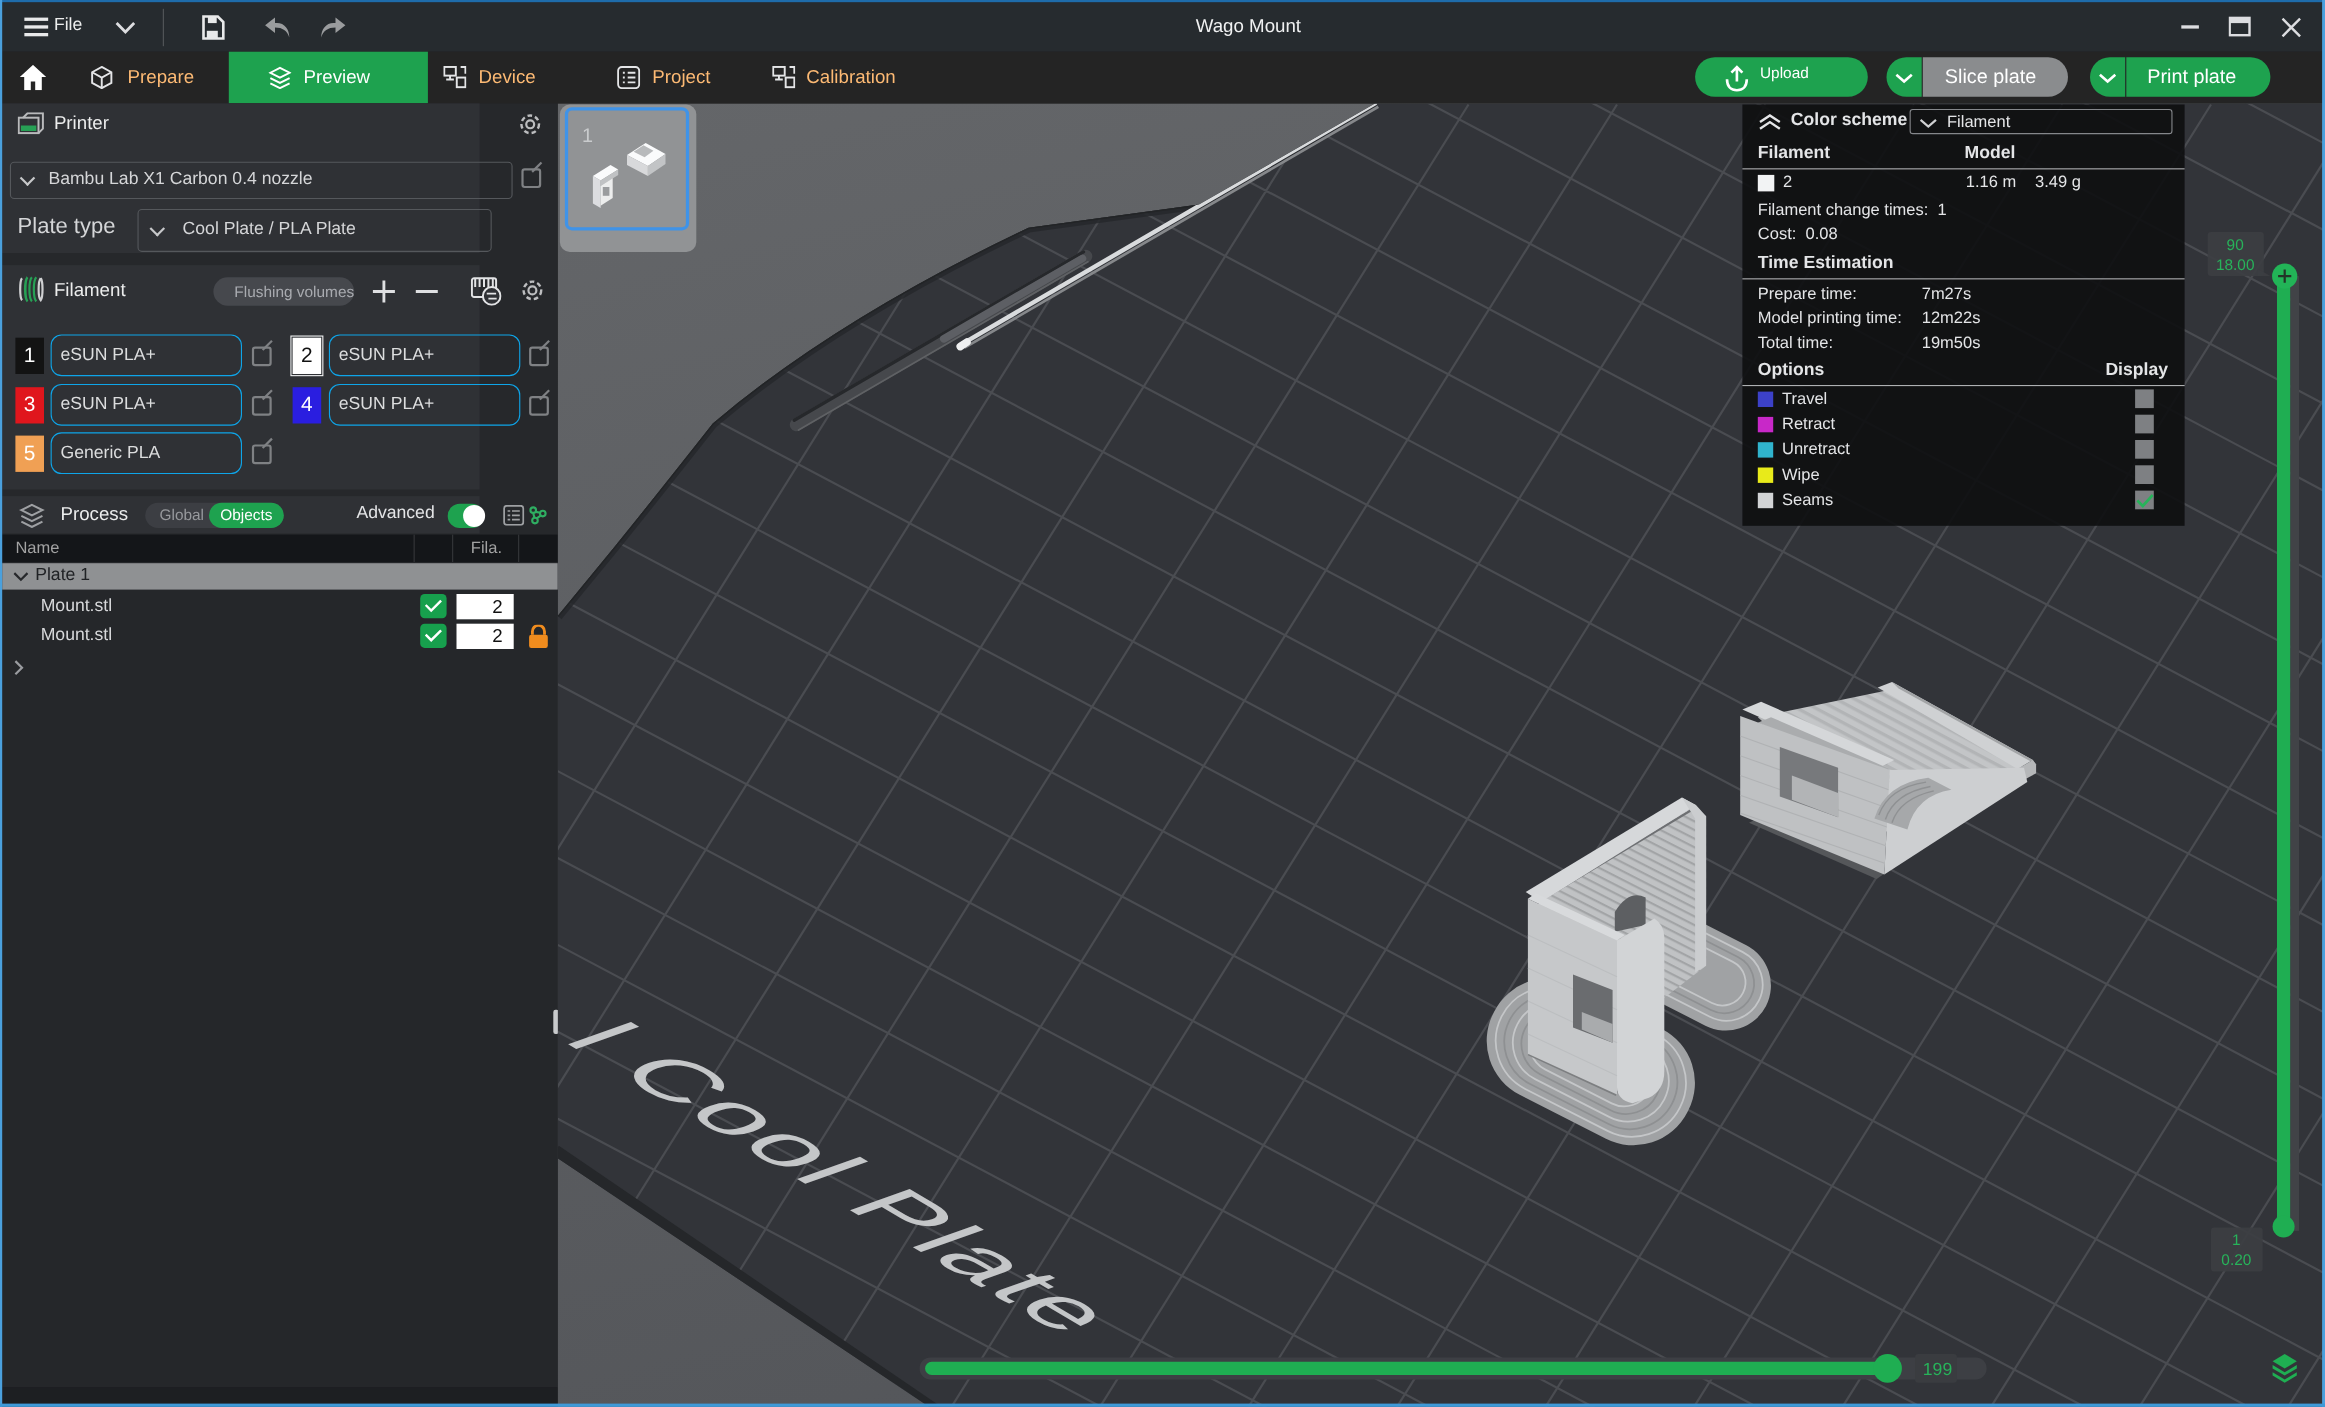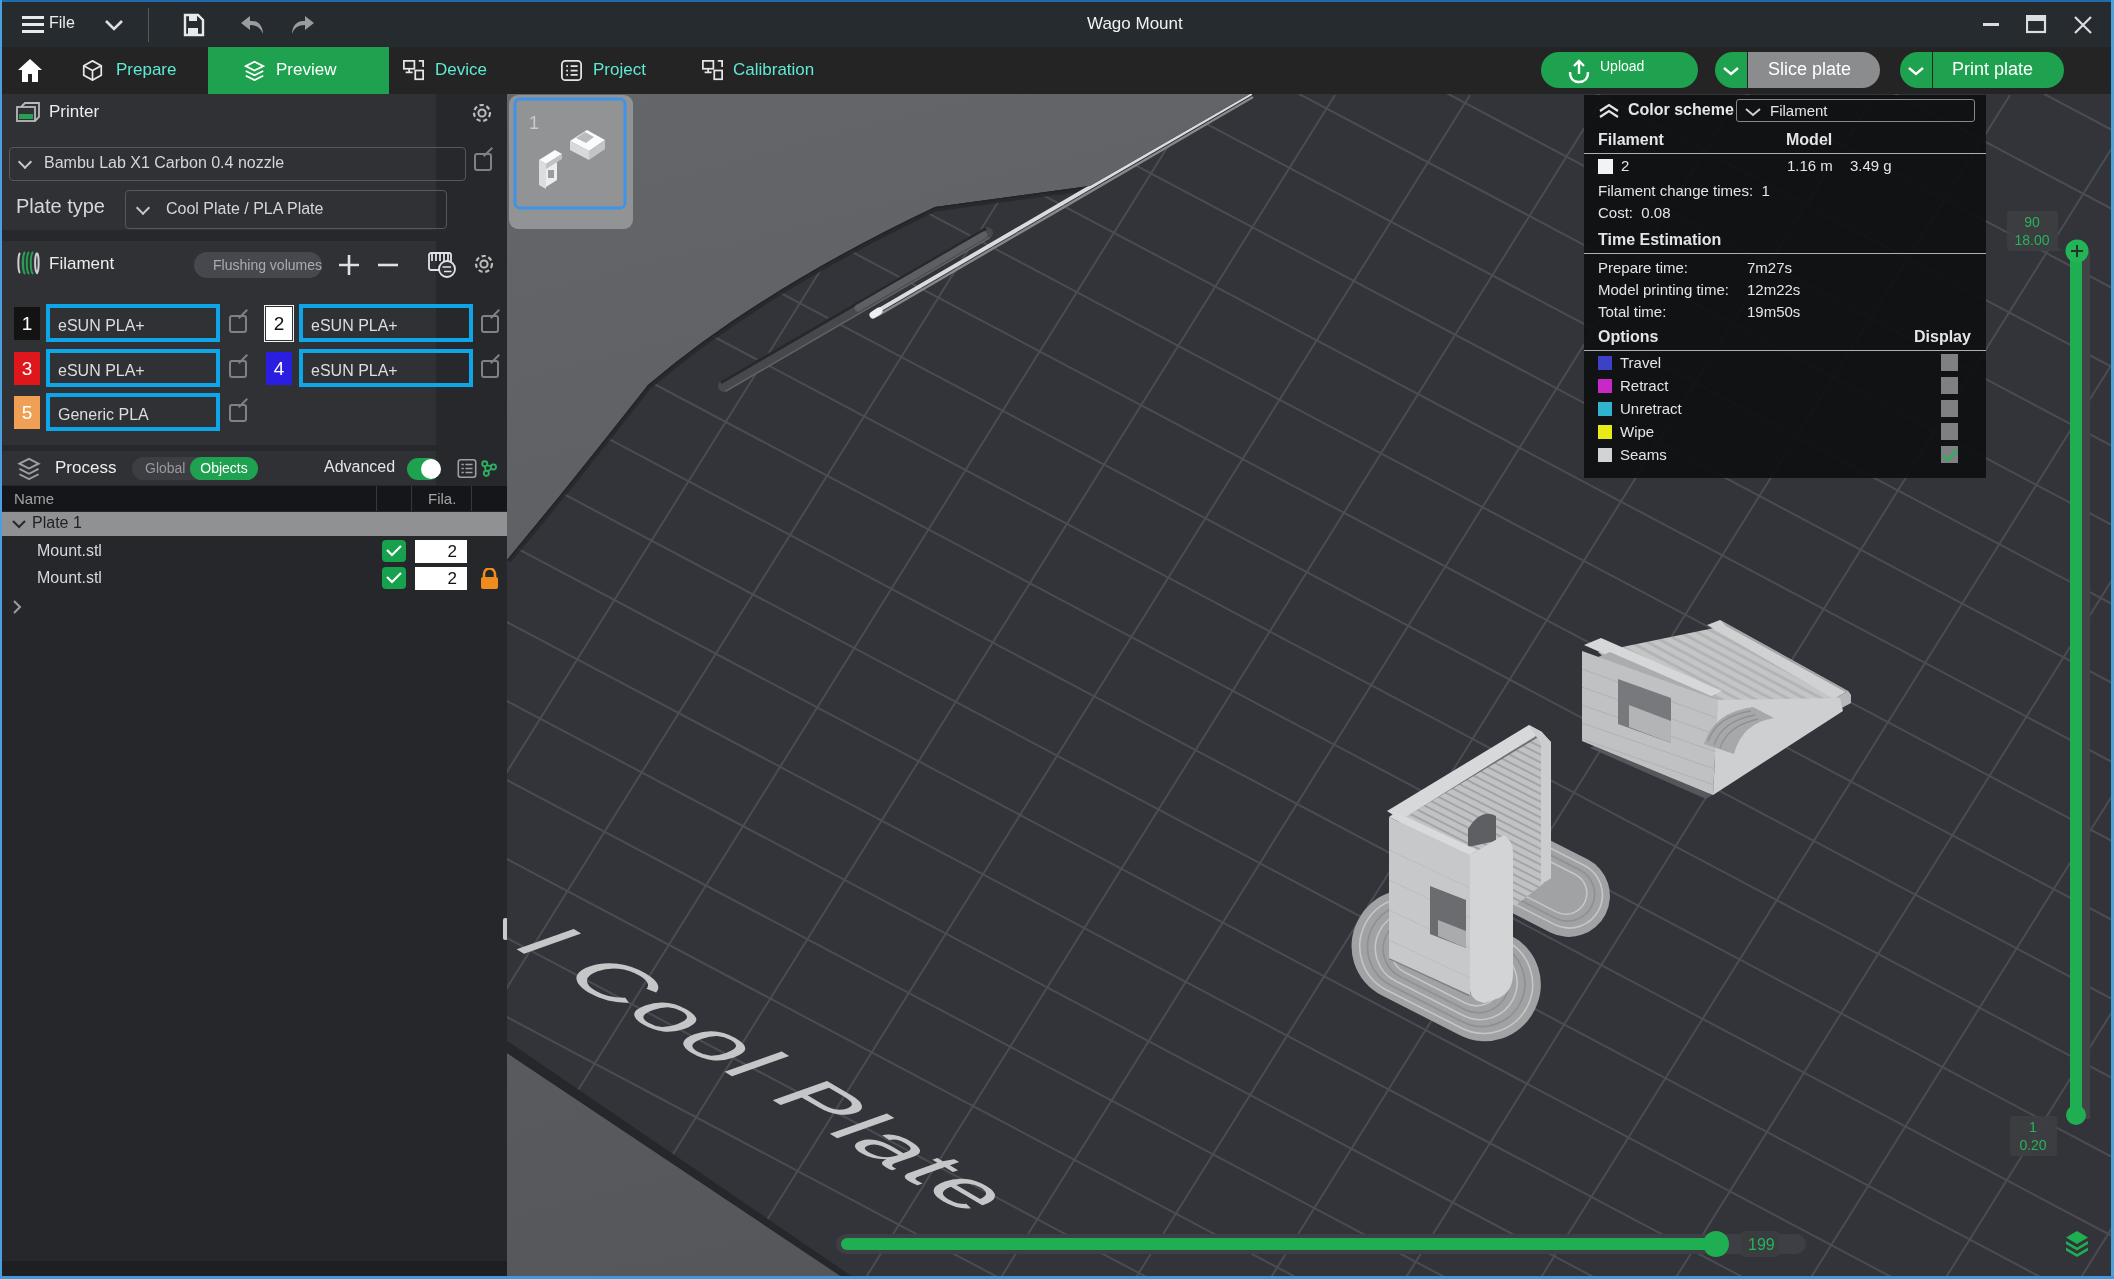--- a/index.html
+++ b/index.html
@@ -10,24 +10,24 @@
 #viewport{position:absolute;left:507px;top:94px;width:1607px;height:1185px}
 #bTop{position:absolute;left:0;top:0;width:2114px;height:2px;background:#1e6cab;z-index:99}
 #bLeft{position:absolute;left:0;top:0;width:2px;height:1279px;background:#4aa0dd;z-index:99}
 #bRight{position:absolute;right:0;top:0;width:3px;height:1279px;background:#4aa0dd;z-index:99}
 #bBottom{position:absolute;left:0;bottom:0;width:2114px;height:3px;background:#3f9ad8;z-index:99}
 .sec{position:absolute;left:0;width:434px;background:#2f3135}
 .shead{font-size:17px;color:#eceded}
 .combo{position:absolute;border:1px solid #55585c;border-radius:4px;color:#d5d6d8;font-size:16px}
 .chev{display:inline-block;width:10px;height:10px;border-left:2px solid #c7c8ca;border-bottom:2px solid #c7c8ca;transform:rotate(-45deg)}
 .fsq{position:absolute;width:26px;height:33px;font-size:19px;text-align:center;line-height:33px}
-.ffield{position:absolute;height:38px;border:4px solid #0ea5e9;border-radius:0;font-size:16px;color:#dcddde;line-height:36px;padding-left:8px}
+.ffield{position:absolute;height:38px;border:1px solid #0ea5e9;border-radius:10px;font-size:16px;color:#dcddde;line-height:36px;padding-left:8px}
 .edit{position:absolute;width:18px;height:18px;border:2px solid #7f8184;border-radius:3px}
 .edit:after{content:"";position:absolute;left:6px;top:-4px;width:12px;height:2px;background:#7f8184;transform:rotate(-45deg)}
-.tabtxt{font-size:17px;color:#5eead4}
+.tabtxt{font-size:17px;color:#fdba74}
 .grn{background:#1ea24f}
 </style></head><body>
 <div id="bTop"></div>
 <div id="bLeft"></div>
 <div id="bRight"></div>
 <div id="bBottom"></div>
 <div id="titlebar">
  <svg class="abs" style="left:20px;top:13px" width="22" height="20">
       <rect x="0" y="1" width="22" height="3" fill="#e8e9ea"></rect>
       <rect x="0" y="8" width="22" height="3" fill="#e8e9ea"></rect>

